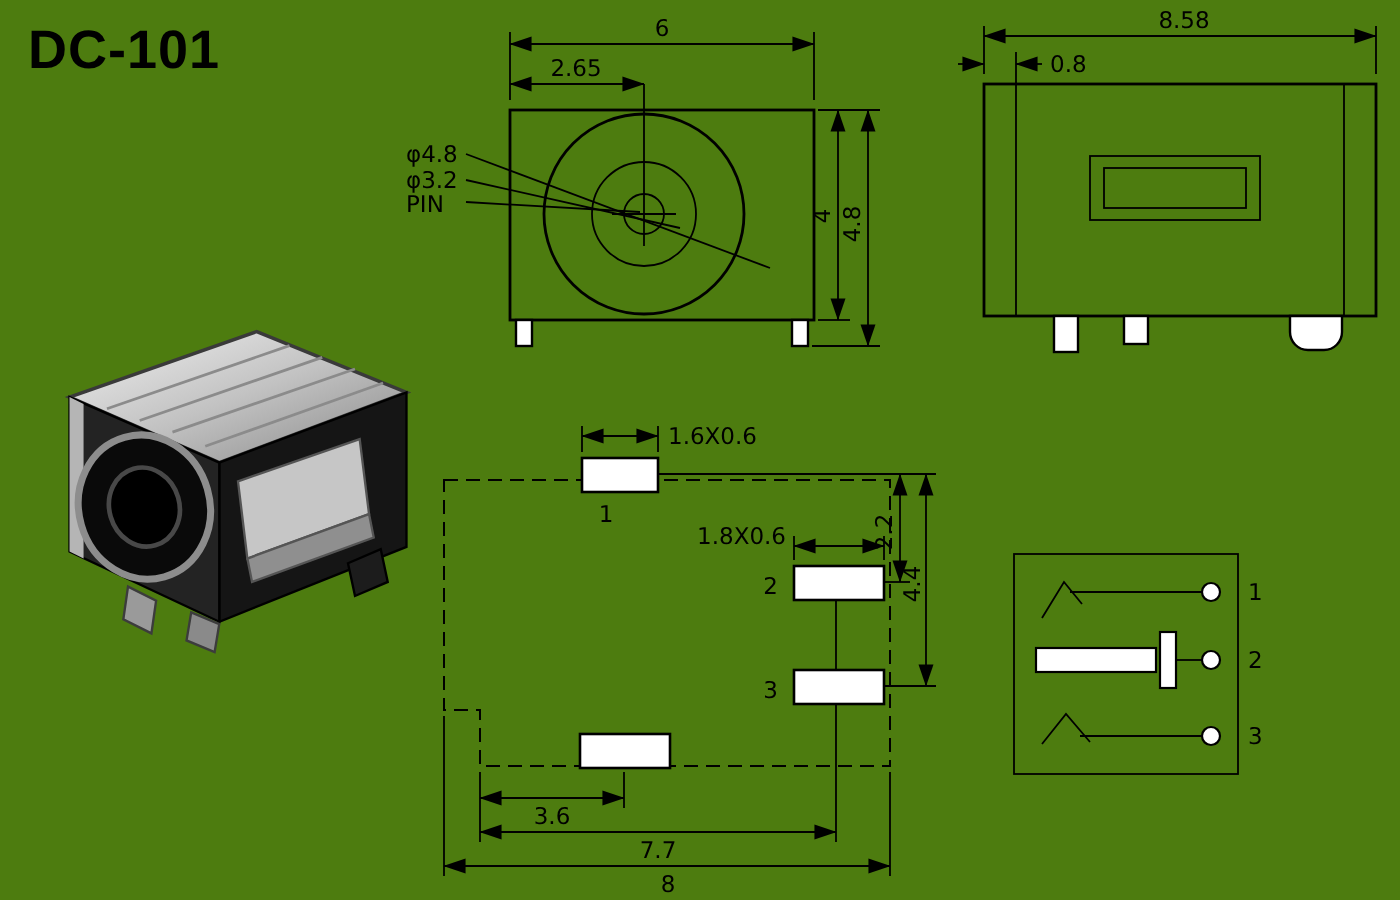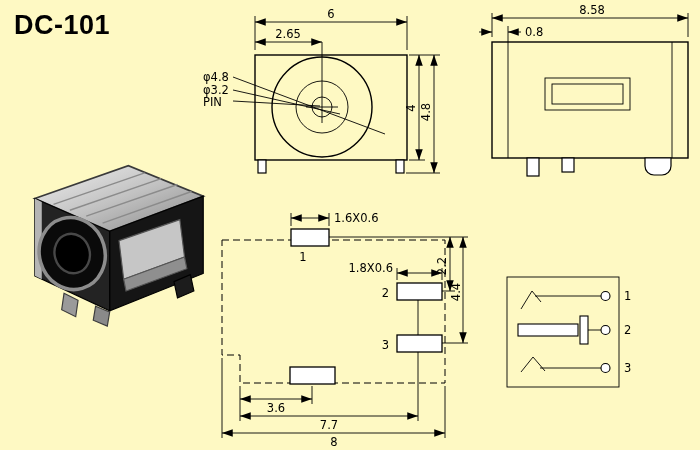--- a/index.html
+++ b/index.html
@@ -1,16 +1,16 @@
 <!DOCTYPE html>
 <html><head>
 <meta charset="utf-8">
 <style>
   html,body{margin:0;padding:0;background:#fff;}
-  #stage{position:relative;width:700px;height:450px;background:#fef9c3;overflow:hidden;font-family:"DejaVu Sans",sans-serif;}
+  #stage{position:relative;width:700px;height:450px;background:#4d7c0f;overflow:hidden;font-family:"DejaVu Sans",sans-serif;}
   #title{position:absolute;left:14px;top:10px;font-family:"Liberation Sans","DejaVu Sans",sans-serif;font-weight:800;font-size:27px;color:#000;letter-spacing:.5px;}
   svg.draw{position:absolute;left:0;top:0;}
   .outline{fill:none;stroke:#000;stroke-width:1.4;}
   .thin{fill:none;stroke:#000;stroke-width:.9;}
   .dim{fill:none;stroke:#000;stroke-width:.9;}
   .dashed{fill:none;stroke:#000;stroke-width:1;stroke-dasharray:7 4;}
   .pad{fill:#fff;stroke:#000;stroke-width:1.3;}
   .leg{fill:#fff;stroke:#000;stroke-width:1.2;}
   .sym{fill:#fff;stroke:#000;stroke-width:1.1;}
   text{font-family:"DejaVu Sans",sans-serif;font-size:11.5px;fill:#000;}

